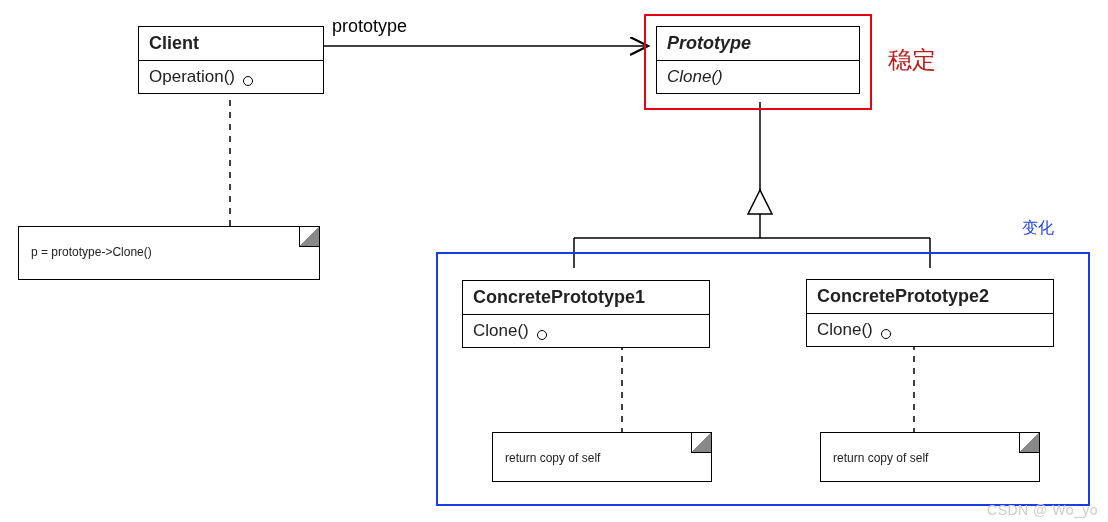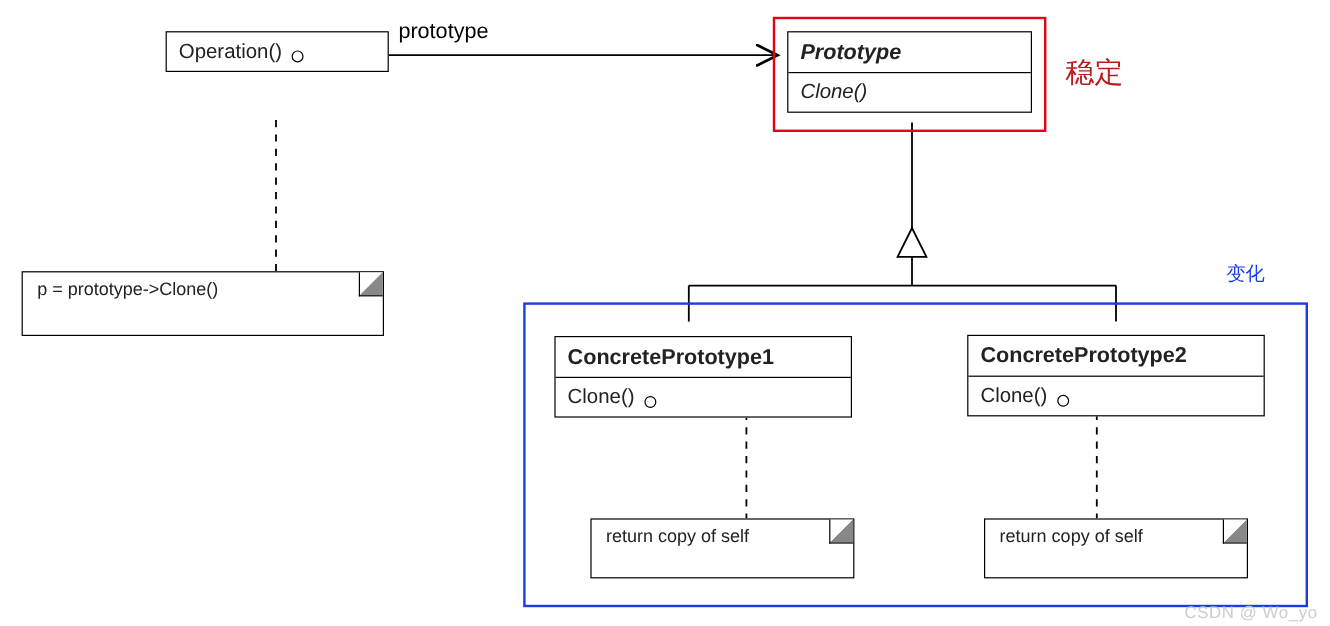--- a/index.html
+++ b/index.html
@@ -28,22 +28,22 @@
       font-size: 17px;
       display: flex;
       align-items: center;
       gap: 8px;
     }
     .uml-body.italic { font-style: italic; }
     .note-box {
       position: absolute;
       border: 1.5px solid #000;
       background: #fff;
-      padding: 6px 12px;
-      font-size: 15px;
+      padding: 18px 12px;
+      font-size: 12px;
     }
     .note-fold {
       position:absolute;
       top:0;right:0;
       width:20px;height:20px;
       background: linear-gradient(135deg, #fff 49%, #888 50%);
       border-left:1.5px solid #000;
       border-bottom:1.5px solid #000;
     }
     .red-box {
@@ -116,20 +116,21 @@
   <line x1="574" y1="238" x2="930" y2="238" stroke="#000" stroke-width="1.5"></line>
   <line x1="574" y1="238" x2="574" y2="268" stroke="#000" stroke-width="1.5"></line>
   <line x1="930" y1="238" x2="930" y2="268" stroke="#000" stroke-width="1.5"></line>
 
   <line x1="230" y1="100" x2="230" y2="226" stroke="#000" stroke-width="1.5" stroke-dasharray="6,6"></line>
   <line x1="622" y1="344" x2="622" y2="432" stroke="#000" stroke-width="1.5" stroke-dasharray="6,6"></line>
   <line x1="914" y1="344" x2="914" y2="432" stroke="#000" stroke-width="1.5" stroke-dasharray="6,6"></line>
 </svg>
 
 <div class="uml-box" style="left:138px; top:26px; width:186px;">
+  <div class="uml-header">Client</div>
   <div class="uml-body">
     <span>Operation()</span>
     <span class="pin-wrap">
         <span class="pin"></span>
       </span>
   </div>
 </div>
 
 <div class="uml-box" style="left:656px; top:26px; width:204px;">
   <div class="uml-header italic">Prototype</div>

